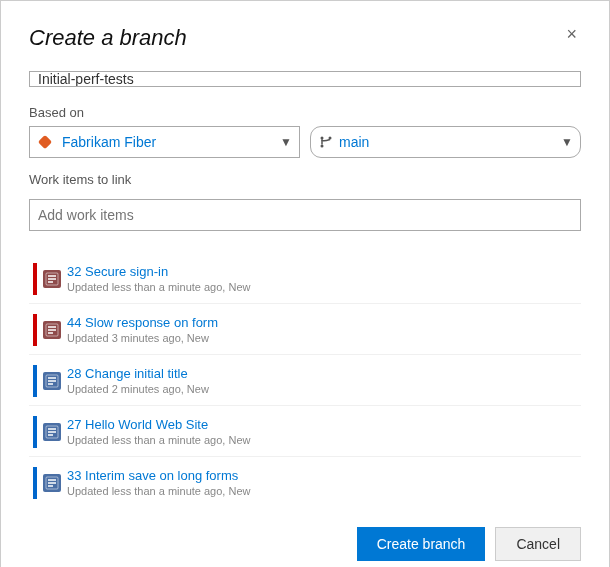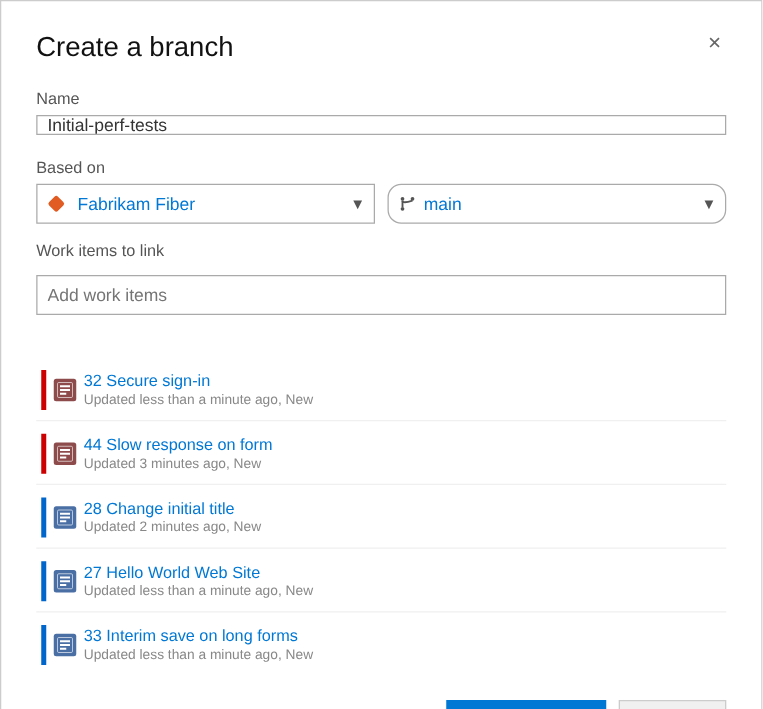--- a/index.html
+++ b/index.html
@@ -27,20 +27,21 @@
     .dialog-header {
       display: flex;
       justify-content: space-between;
       align-items: flex-start;
       margin-bottom: 20px;
     }
     .dialog-title {
       font-size: 22px;
       font-weight: 300;
       color: #111;
+      font-style: italic;
     }
     .close-btn {
       background: none;
       border: none;
       cursor: pointer;
       font-size: 18px;
       color: #666;
       padding: 0 4px;
       line-height: 1;
     }
@@ -107,21 +108,21 @@
       right: 8px;
       pointer-events: none;
       font-size: 12px;
       color: #555;
     }
     .repo-diamond {
       width: 16px;
       height: 16px;
     }
     .work-items-section {
-      margin-bottom: 26px;
+      margin-bottom: 14px;
     }
     .add-work-items-input {
       width: 100%;
       height: 32px;
       border: 1px solid #aaa;
       padding: 0 8px;
       font-size: 14px;
       color: #c2410c;
       outline: none;
       margin-top: 6px;
@@ -200,21 +201,20 @@
 <body>
 
 <div class="dialog">
 
   <div class="dialog-header">
     <h1 class="dialog-title">Create a branch</h1>
     <button class="close-btn">×</button>
   </div>
 
   <div>
-    <div class="field-label">Name</div>
     <input class="text-input" type="text" value="Initial-perf-tests" style="">
   </div>
 
   <div class="based-on-section">
     <div class="field-label">Based on</div>
     <div class="based-on-row">
 
       <div class="select-wrapper repo">
         <span class="select-icon-left">
           <svg class="repo-diamond" viewBox="0 0 16 16" xmlns="http://www.w3.org/2000/svg">

